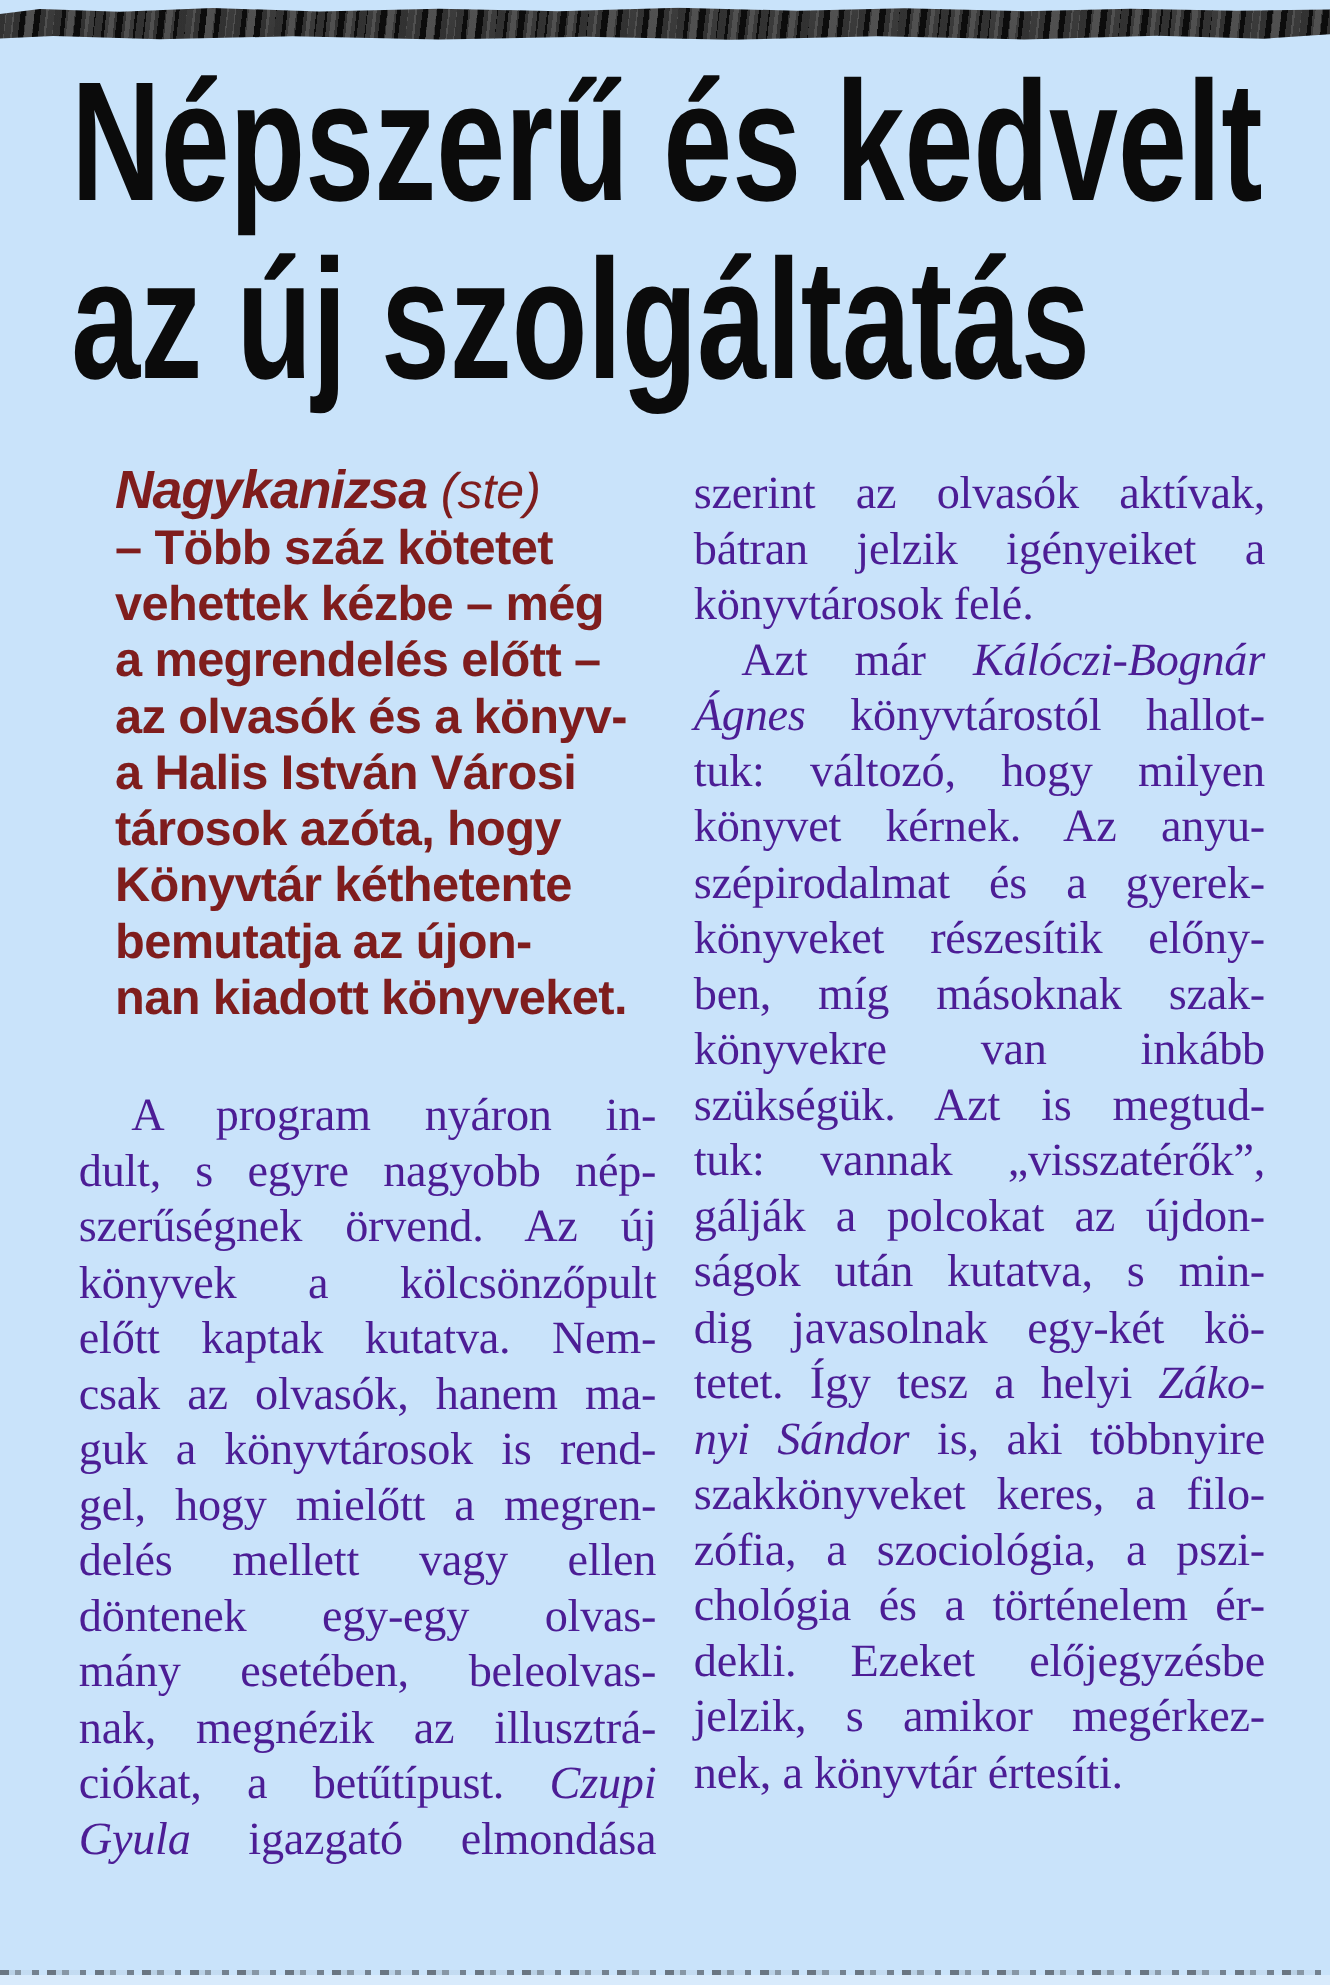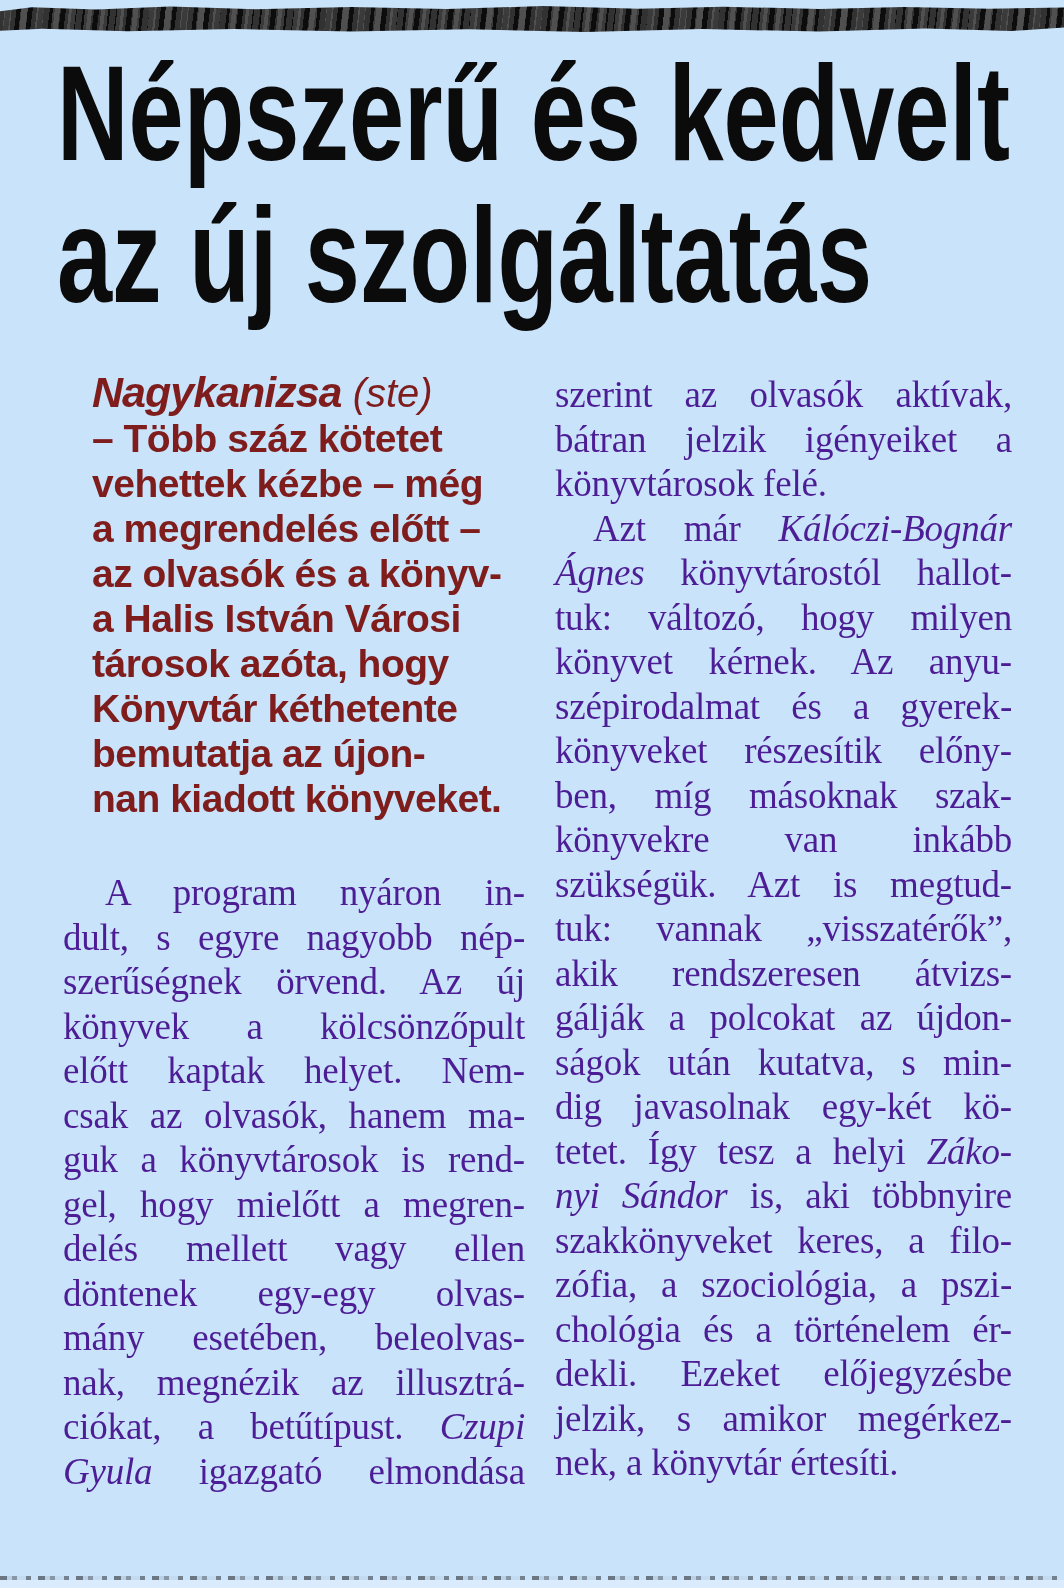--- a/index.html
+++ b/index.html
@@ -92,21 +92,21 @@
       <div class="tl rag"><span>Könyvtár kéthetente</span></div>
       <div class="tl rag"><span>bemutatja az újon-</span></div>
       <div class="tl rag"><span>nan kiadott könyveket.</span></div>
     </div>
 
   <div class="col col-left">
       <div class="tl" style="text-indent: 42px;"><span>A program nyáron in-</span></div>
       <div class="tl"><span>dult, s egyre nagyobb nép-</span></div>
       <div class="tl"><span>szerűségnek örvend. Az új</span></div>
       <div class="tl"><span>könyvek a kölcsönzőpult</span></div>
-      <div class="tl"><span>előtt kaptak helyet. Nem-</span></div>
+      <div class="tl"><span>előtt kaptak kutatva. Nem-</span></div>
       <div class="tl"><span>csak az olvasók, hanem ma-</span></div>
       <div class="tl"><span>guk a könyvtárosok is rend-</span></div>
       <div class="tl"><span>gel, hogy mielőtt a megren-</span></div>
       <div class="tl"><span>delés mellett vagy ellen</span></div>
       <div class="tl"><span>döntenek egy-egy olvas-</span></div>
       <div class="tl"><span>mány esetében, beleolvas-</span></div>
       <div class="tl"><span>nak, megnézik az illusztrá-</span></div>
       <div class="tl"><span>ciókat, a betűtípust. </span><span class="it">Czupi</span></div>
       <div class="tl"><span class="it">Gyula</span><span> igazgató elmondása</span></div>
     </div>
@@ -118,21 +118,20 @@
       <div class="tl" style="text-indent: 38px;"><span>Azt már </span><span class="it">Kálóczi-Bognár</span></div>
       <div class="tl"><span class="it">Ágnes</span><span> könyvtárostól hallot-</span></div>
       <div class="tl"><span>tuk: változó, hogy milyen</span></div>
       <div class="tl"><span>könyvet kérnek. Az anyu-</span></div>
       <div class="tl"><span>szépirodalmat és a gyerek-</span></div>
       <div class="tl"><span>könyveket részesítik előny-</span></div>
       <div class="tl"><span>ben, míg másoknak szak-</span></div>
       <div class="tl"><span>könyvekre van inkább</span></div>
       <div class="tl"><span>szükségük. Azt is megtud-</span></div>
       <div class="tl"><span>tuk: vannak „visszatérők”,</span></div>
-      <div class="tl"><span>akik rendszeresen átvizs-</span></div>
       <div class="tl"><span>gálják a polcokat az újdon-</span></div>
       <div class="tl"><span>ságok után kutatva, s min-</span></div>
       <div class="tl"><span>dig javasolnak egy-két kö-</span></div>
       <div class="tl"><span>tetet. Így tesz a helyi </span><span class="it">Záko-</span></div>
       <div class="tl"><span class="it">nyi Sándor</span><span> is, aki többnyire</span></div>
       <div class="tl"><span>szakkönyveket keres, a filo-</span></div>
       <div class="tl"><span>zófia, a szociológia, a pszi-</span></div>
       <div class="tl"><span>chológia és a történelem ér-</span></div>
       <div class="tl"><span>dekli. Ezeket előjegyzésbe</span></div>
       <div class="tl"><span>jelzik, s amikor megérkez-</span></div>

